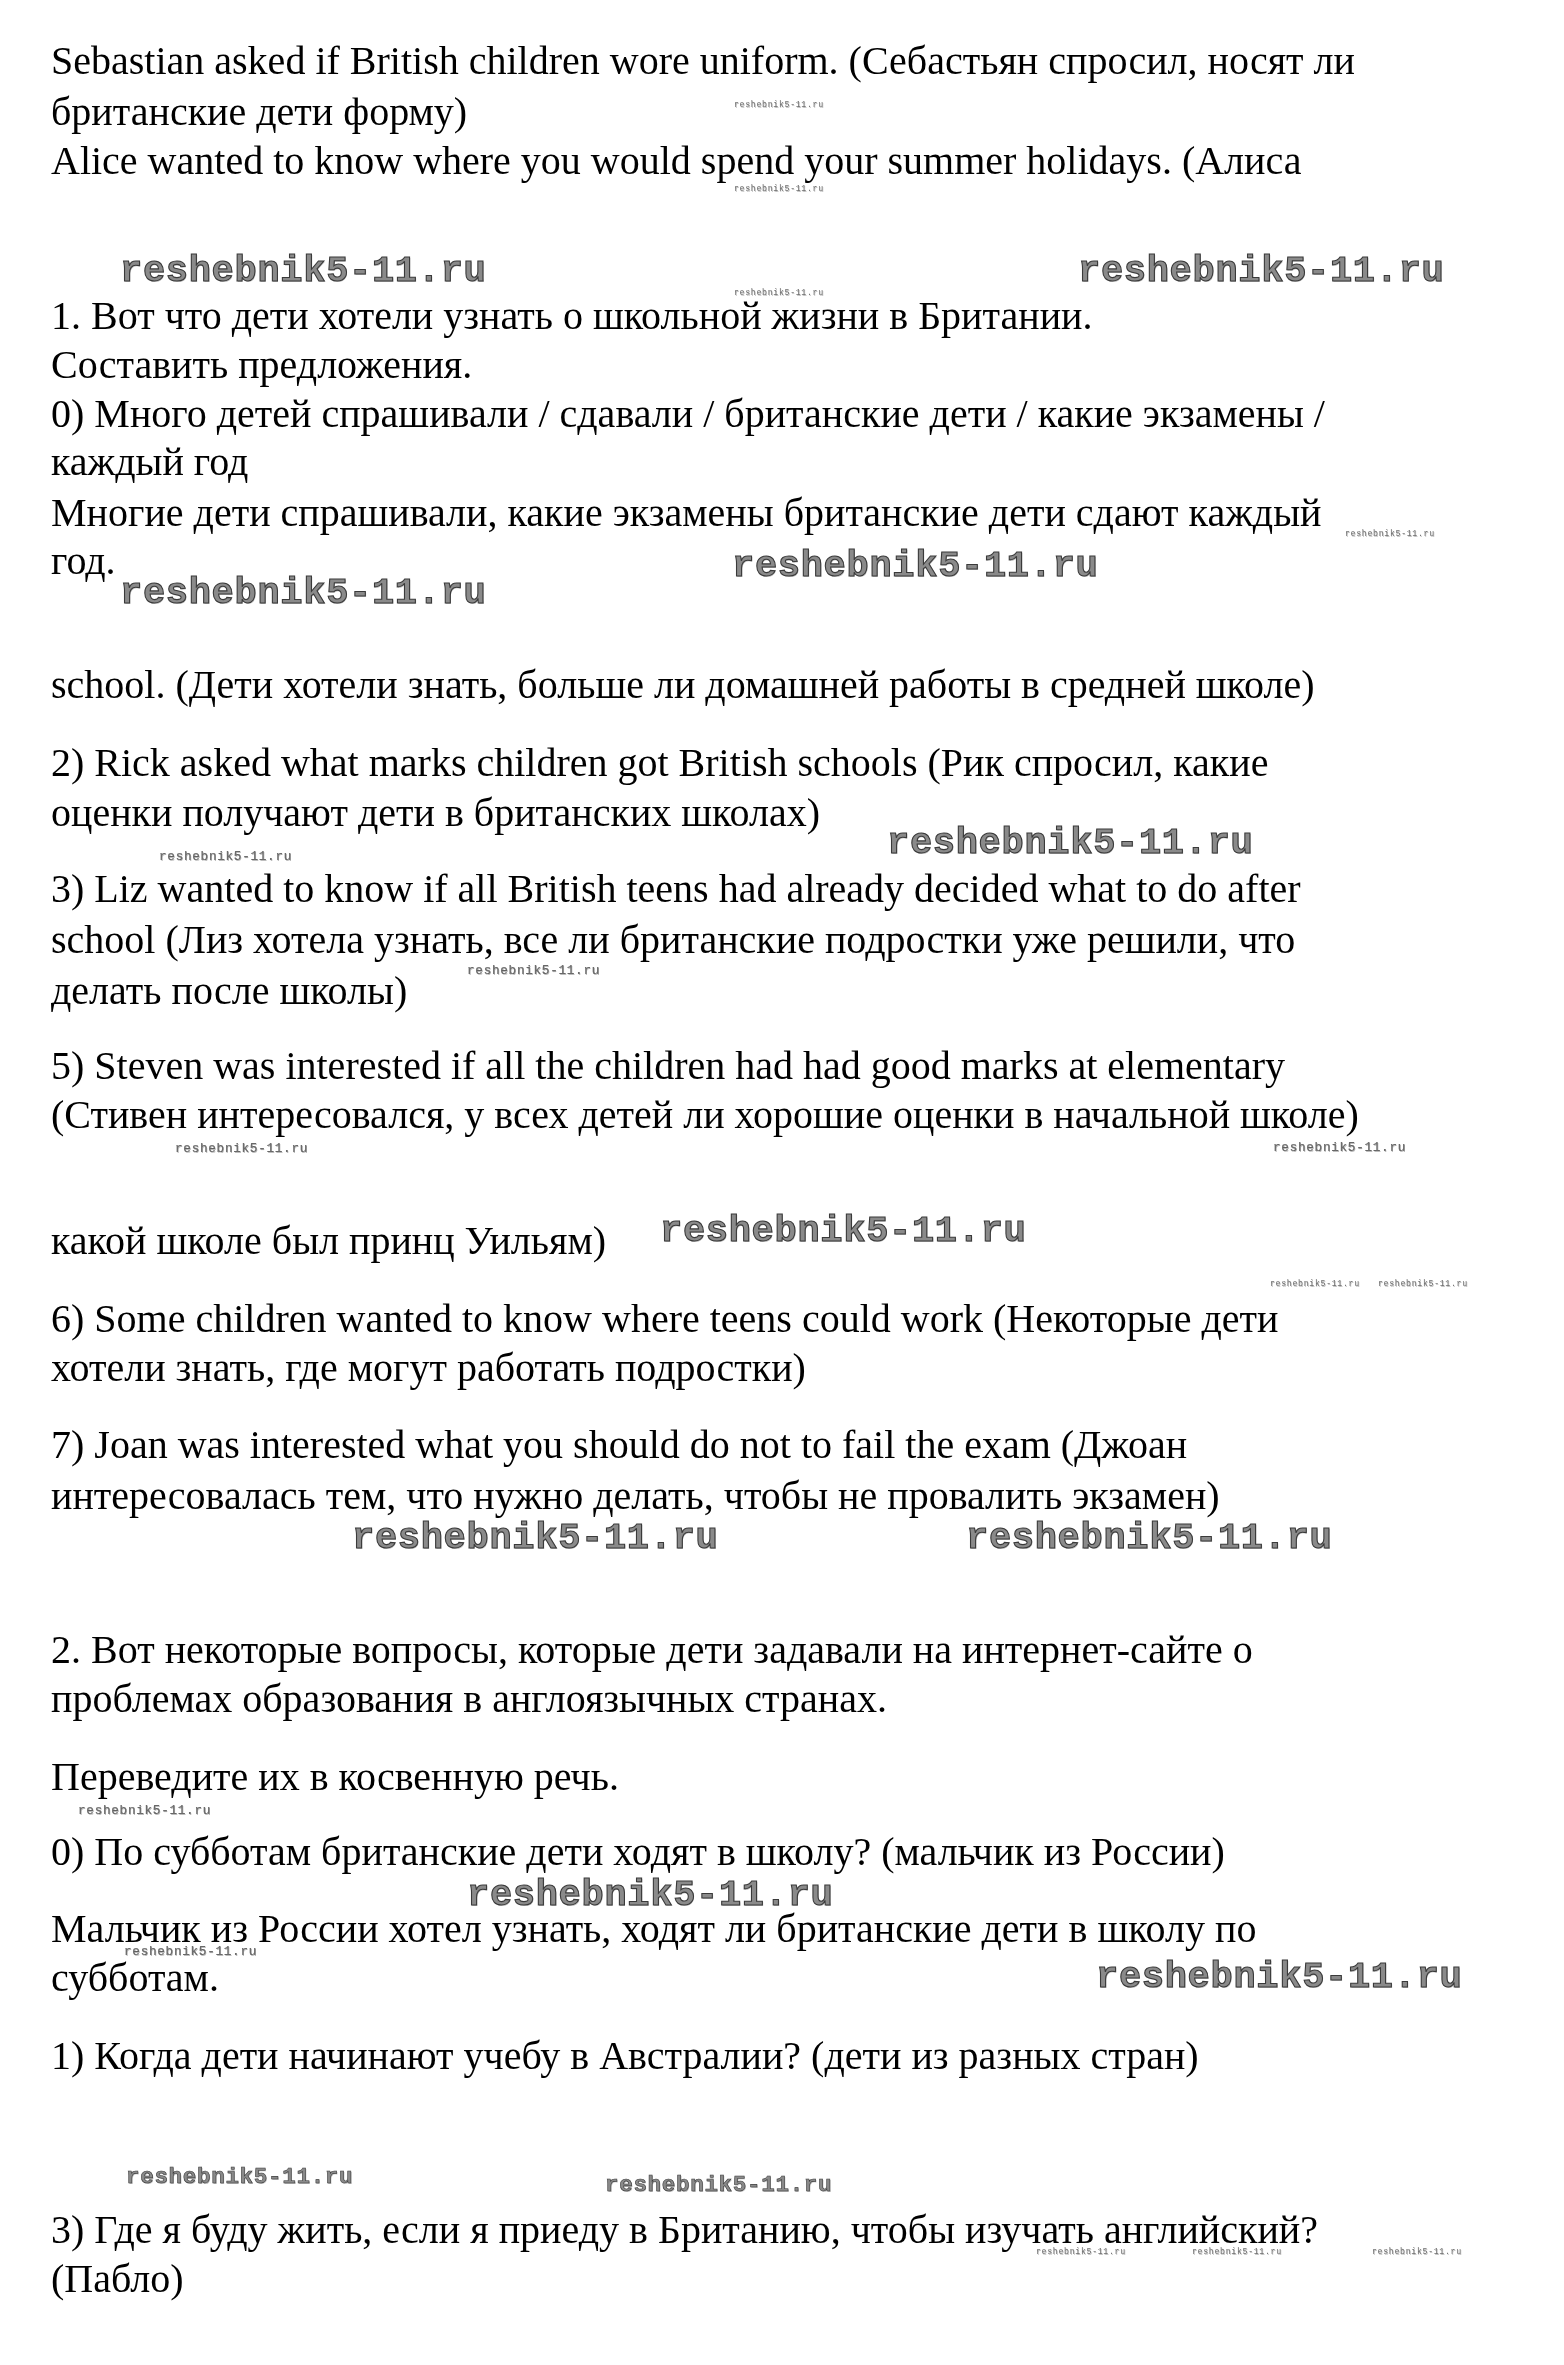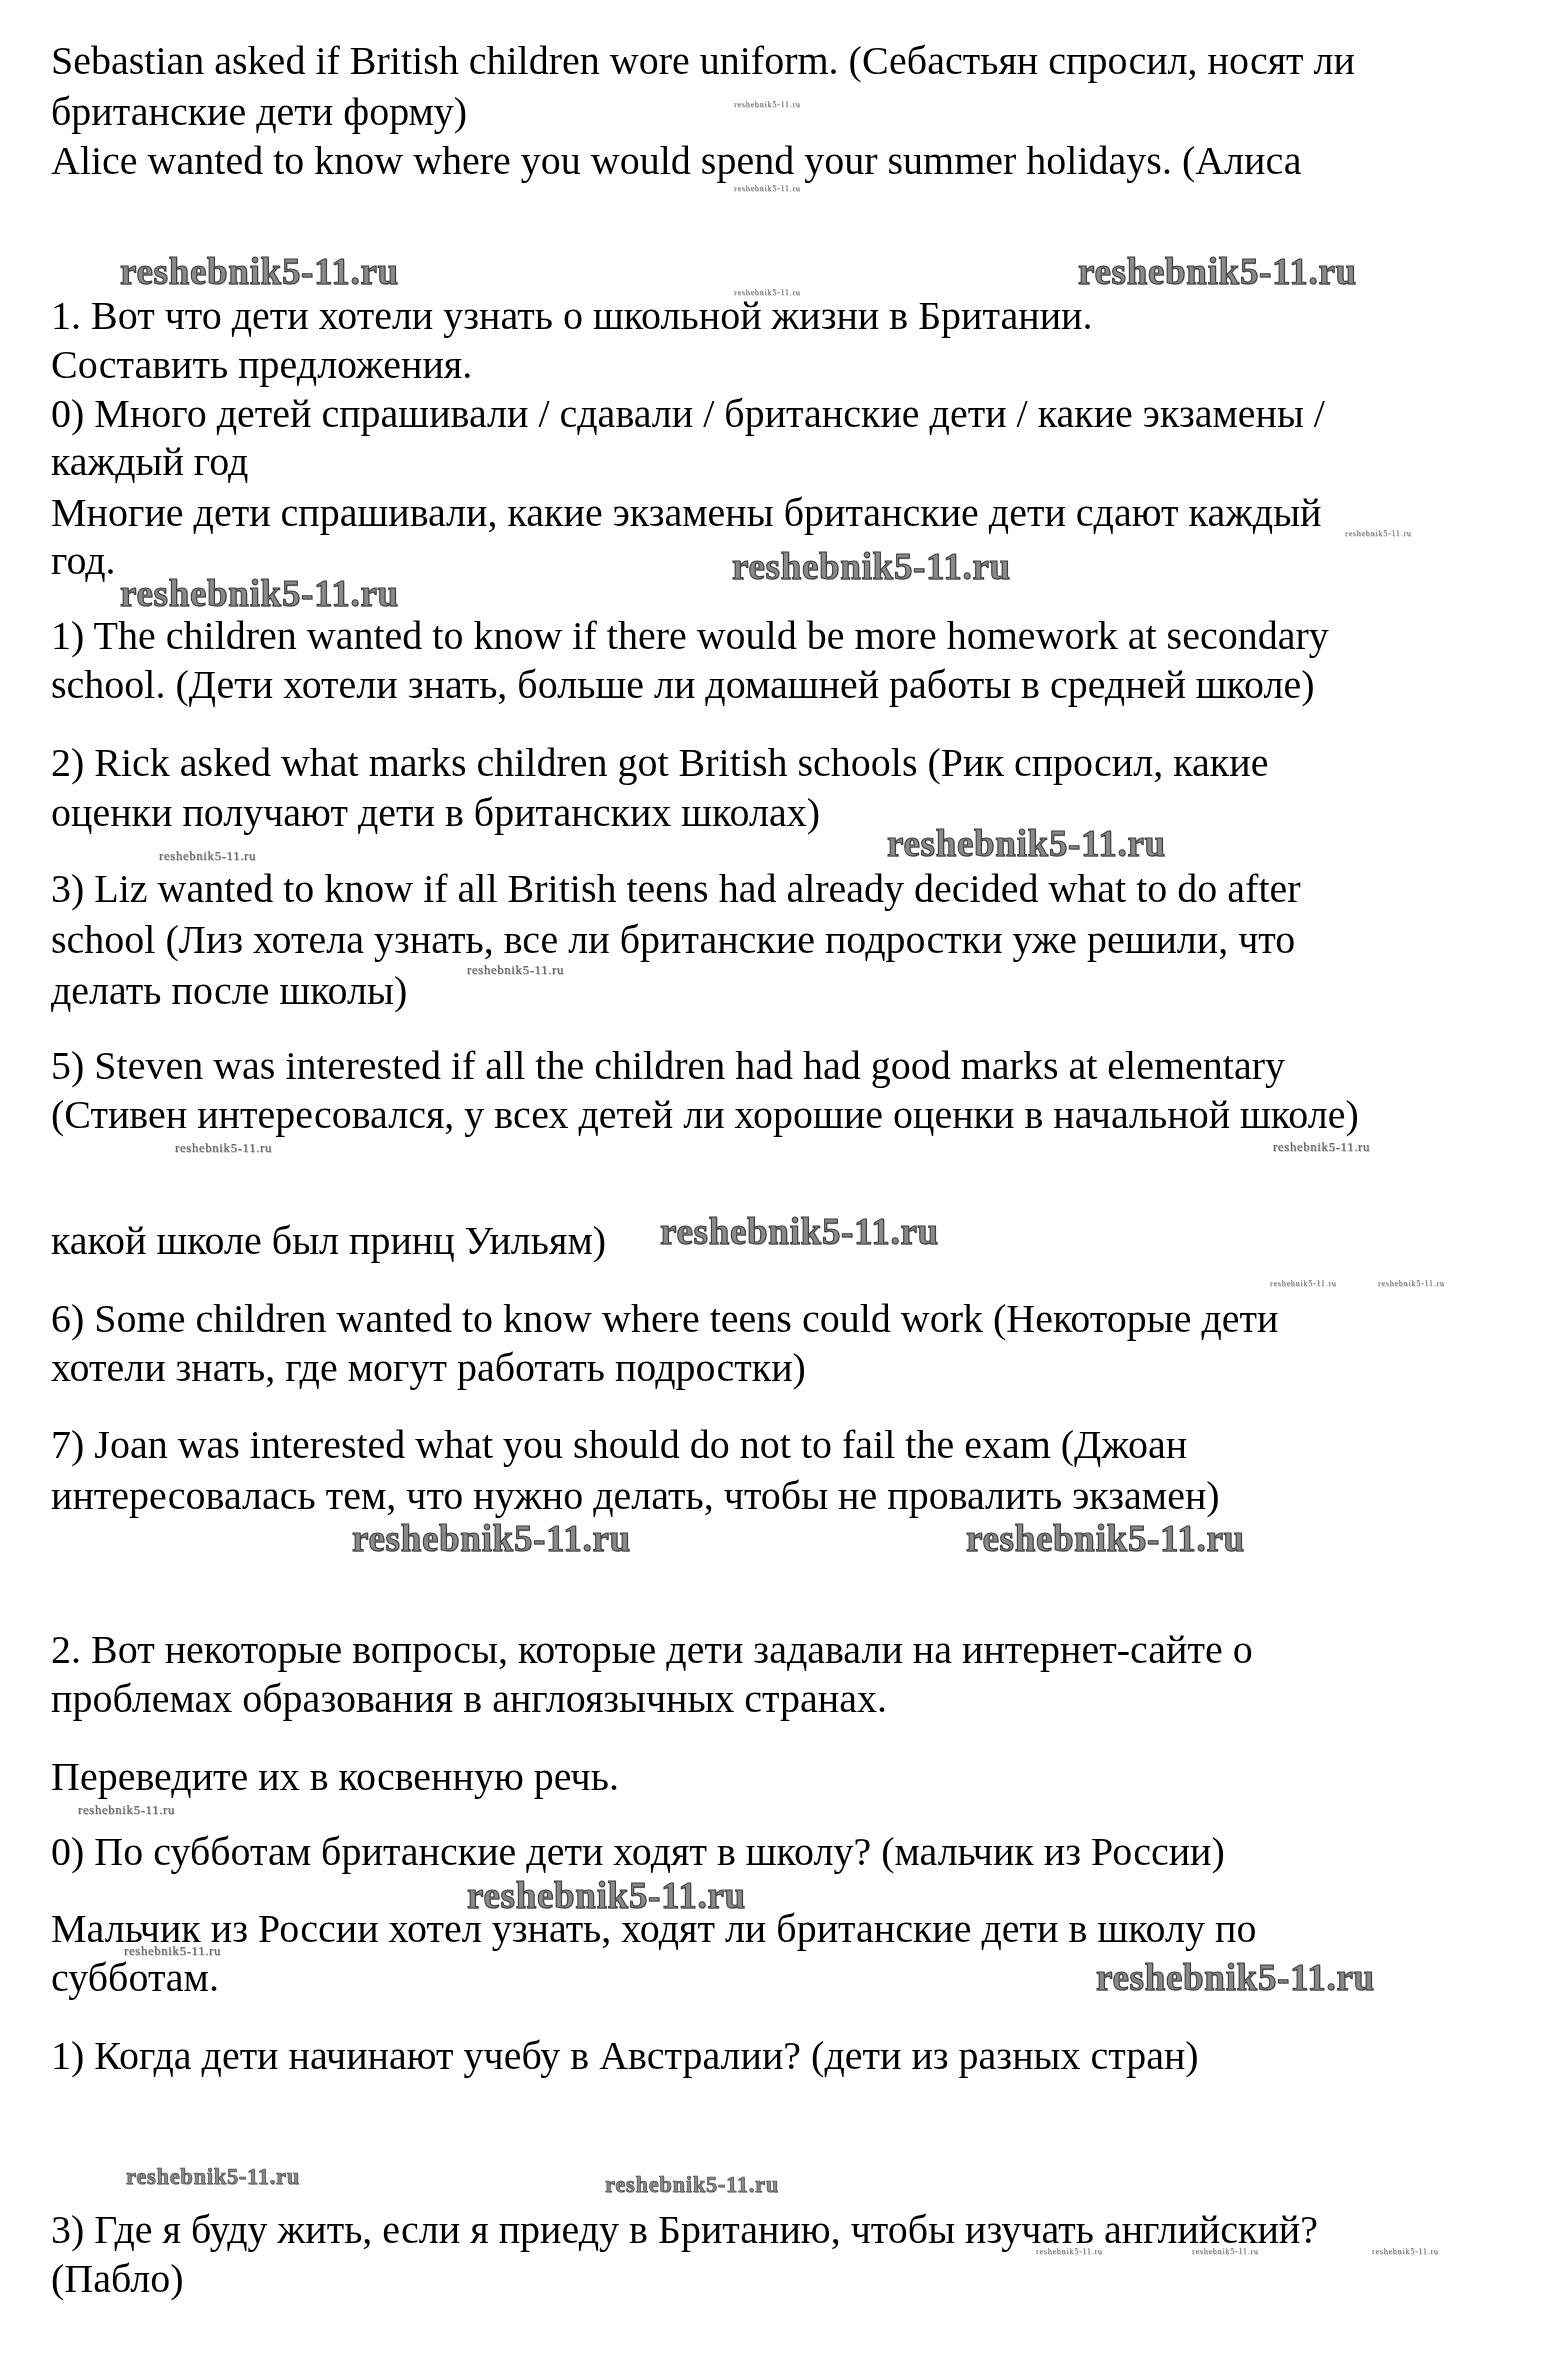--- a/index.html
+++ b/index.html
@@ -25,21 +25,21 @@
       position: absolute;
       left: 51px;
       font-size: 40px;
       line-height: 49px;
       white-space: nowrap;
       color: #000;
     }
     .bold { font-weight: normal; }
     .wm {
       position: absolute;
-      font-family: Liberation Serif, serif;
+      font-family: Liberation Mono, monospace;
       font-weight: bold;
       color: #8a8a8a;
       white-space: nowrap;
       letter-spacing: 0.7px;
       -webkit-text-stroke: 1.1px #3a3a3a;
       text-shadow: 0.7px 0.7px 0 #bdbdbd;
     }
     .wm.big { font-size: 37px; }
     .wm.mid { font-size: 22.5px; -webkit-text-stroke: 0.6px #3a3a3a; }
     .wm.small { font-size: 12.7px; -webkit-text-stroke: 0.2px #555; color: #6e6e6e; font-weight: normal; }
@@ -55,21 +55,20 @@
   <div class="line" style="top:136px">Alice wanted to know where you would spend your summer holidays. (Алиса</div>
 
   <div class="line bold" style="top:291px">1. Вот что дети хотели узнать о школьной жизни в Британии.</div>
   <div class="line bold" style="top:340px">Составить предложения.</div>
 
   <div class="line" style="top:389px">0) Много детей спрашивали / сдавали / британские дети / какие экзамены /</div>
   <div class="line" style="top:437px">каждый год</div>
   <div class="line" style="top:488px">Многие дети спрашивали, какие экзамены британские дети сдают каждый</div>
   <div class="line" style="top:536px">год.</div>
 
-  <div class="line" style="top:611px">1) The children wanted to know if there would be more homework at secondary</div>
   <div class="line" style="top:660px">school. (Дети хотели знать, больше ли домашней работы в средней школе)</div>
 
   <div class="line" style="top:738px">2) Rick asked what marks children got British schools (Рик спросил, какие</div>
   <div class="line" style="top:788px">оценки получают дети в британских школах)</div>
 
   <div class="line" style="top:864px">3) Liz wanted to know if all British teens had already decided what to do after</div>
   <div class="line" style="top:915px">school (Лиз хотела узнать, все ли британские подростки уже решили, что</div>
   <div class="line" style="top:966px">делать после школы)</div>
 
   <div class="line" style="top:1041px">5) Steven was interested if all the children had had good marks at elementary</div>

